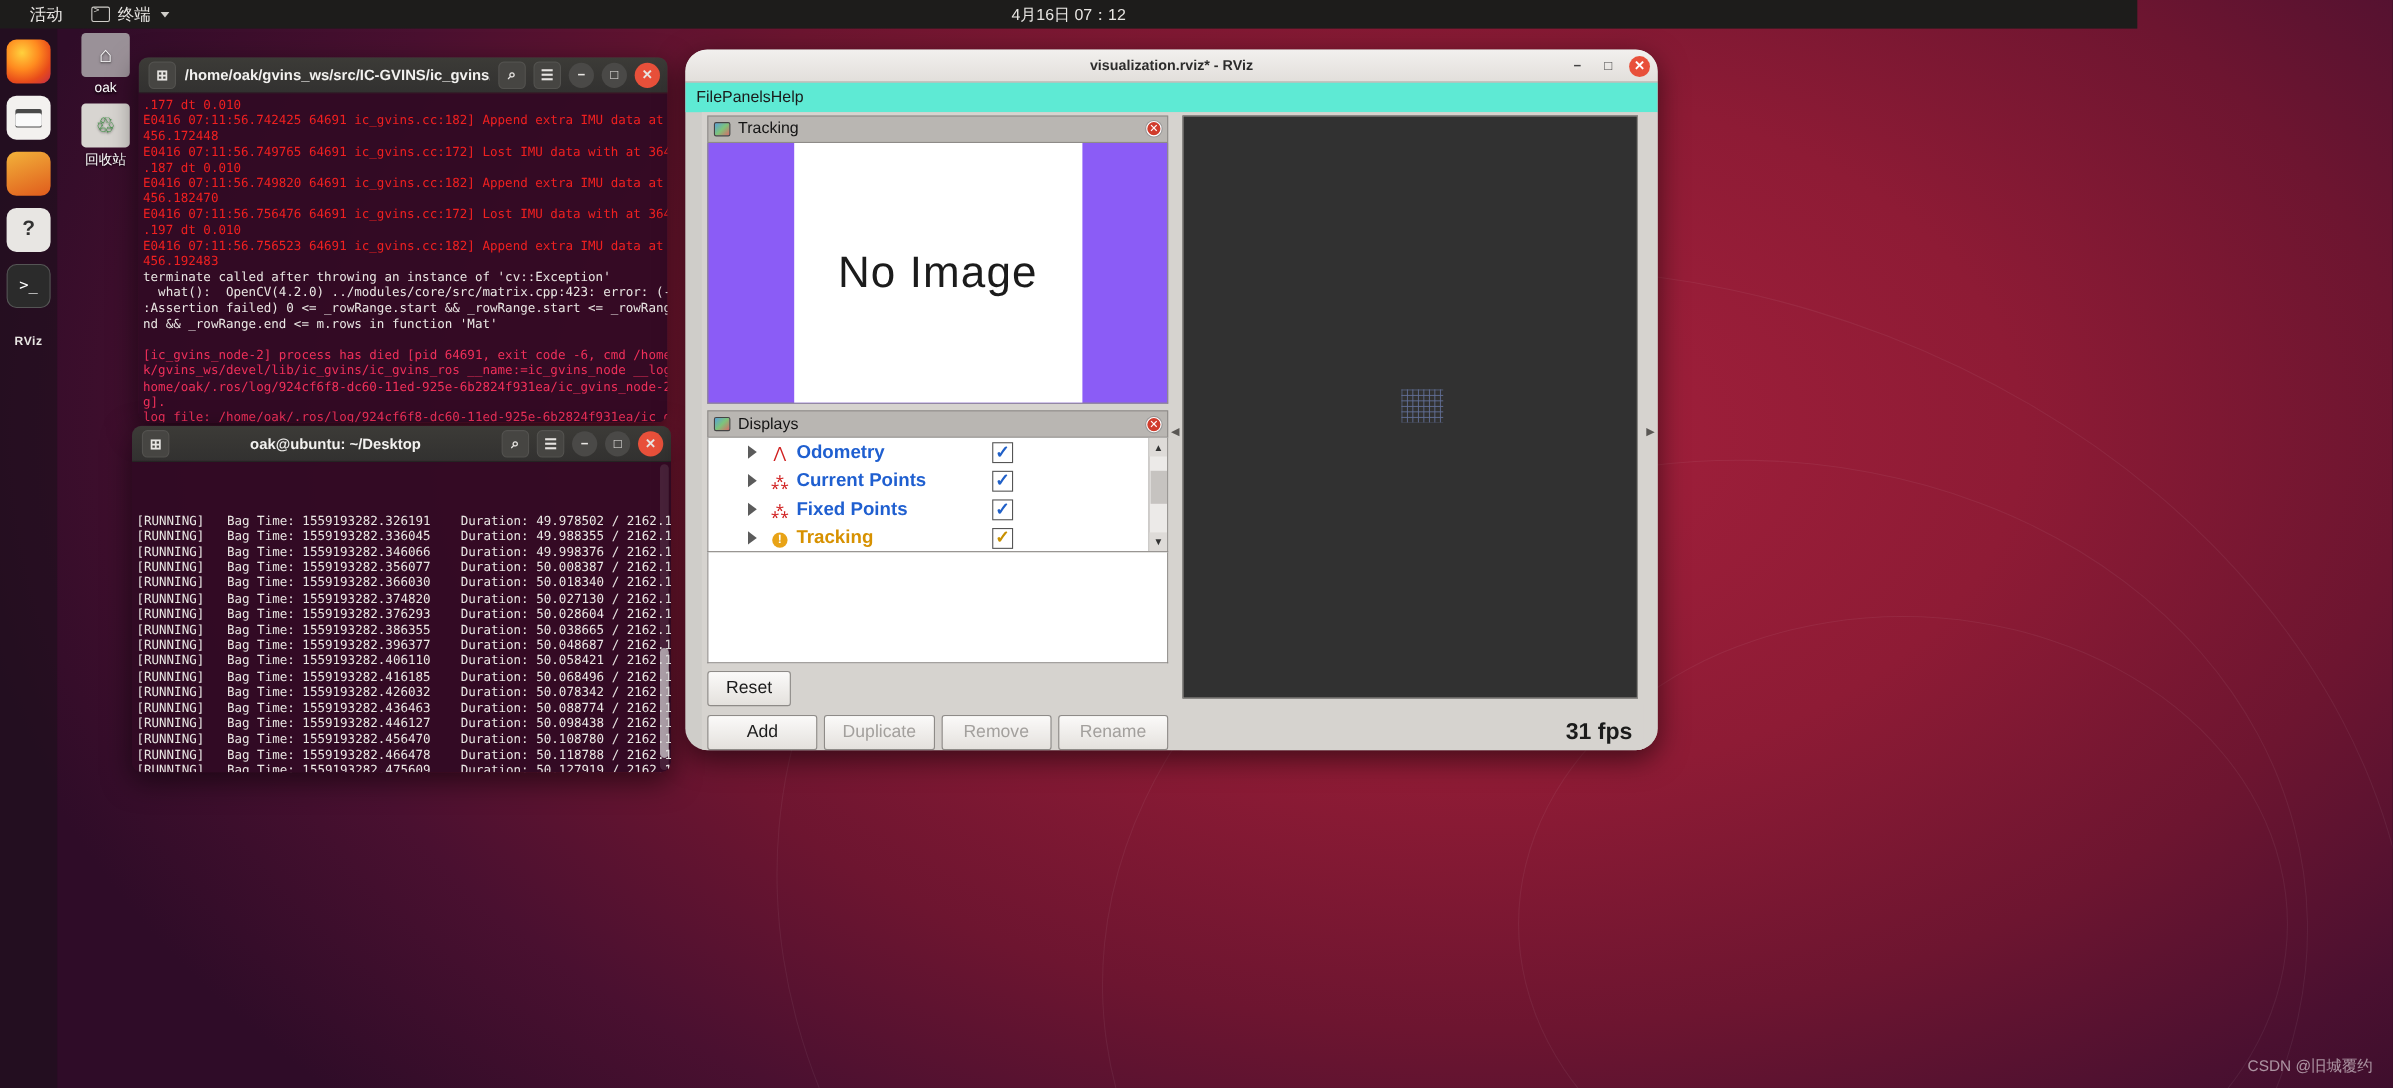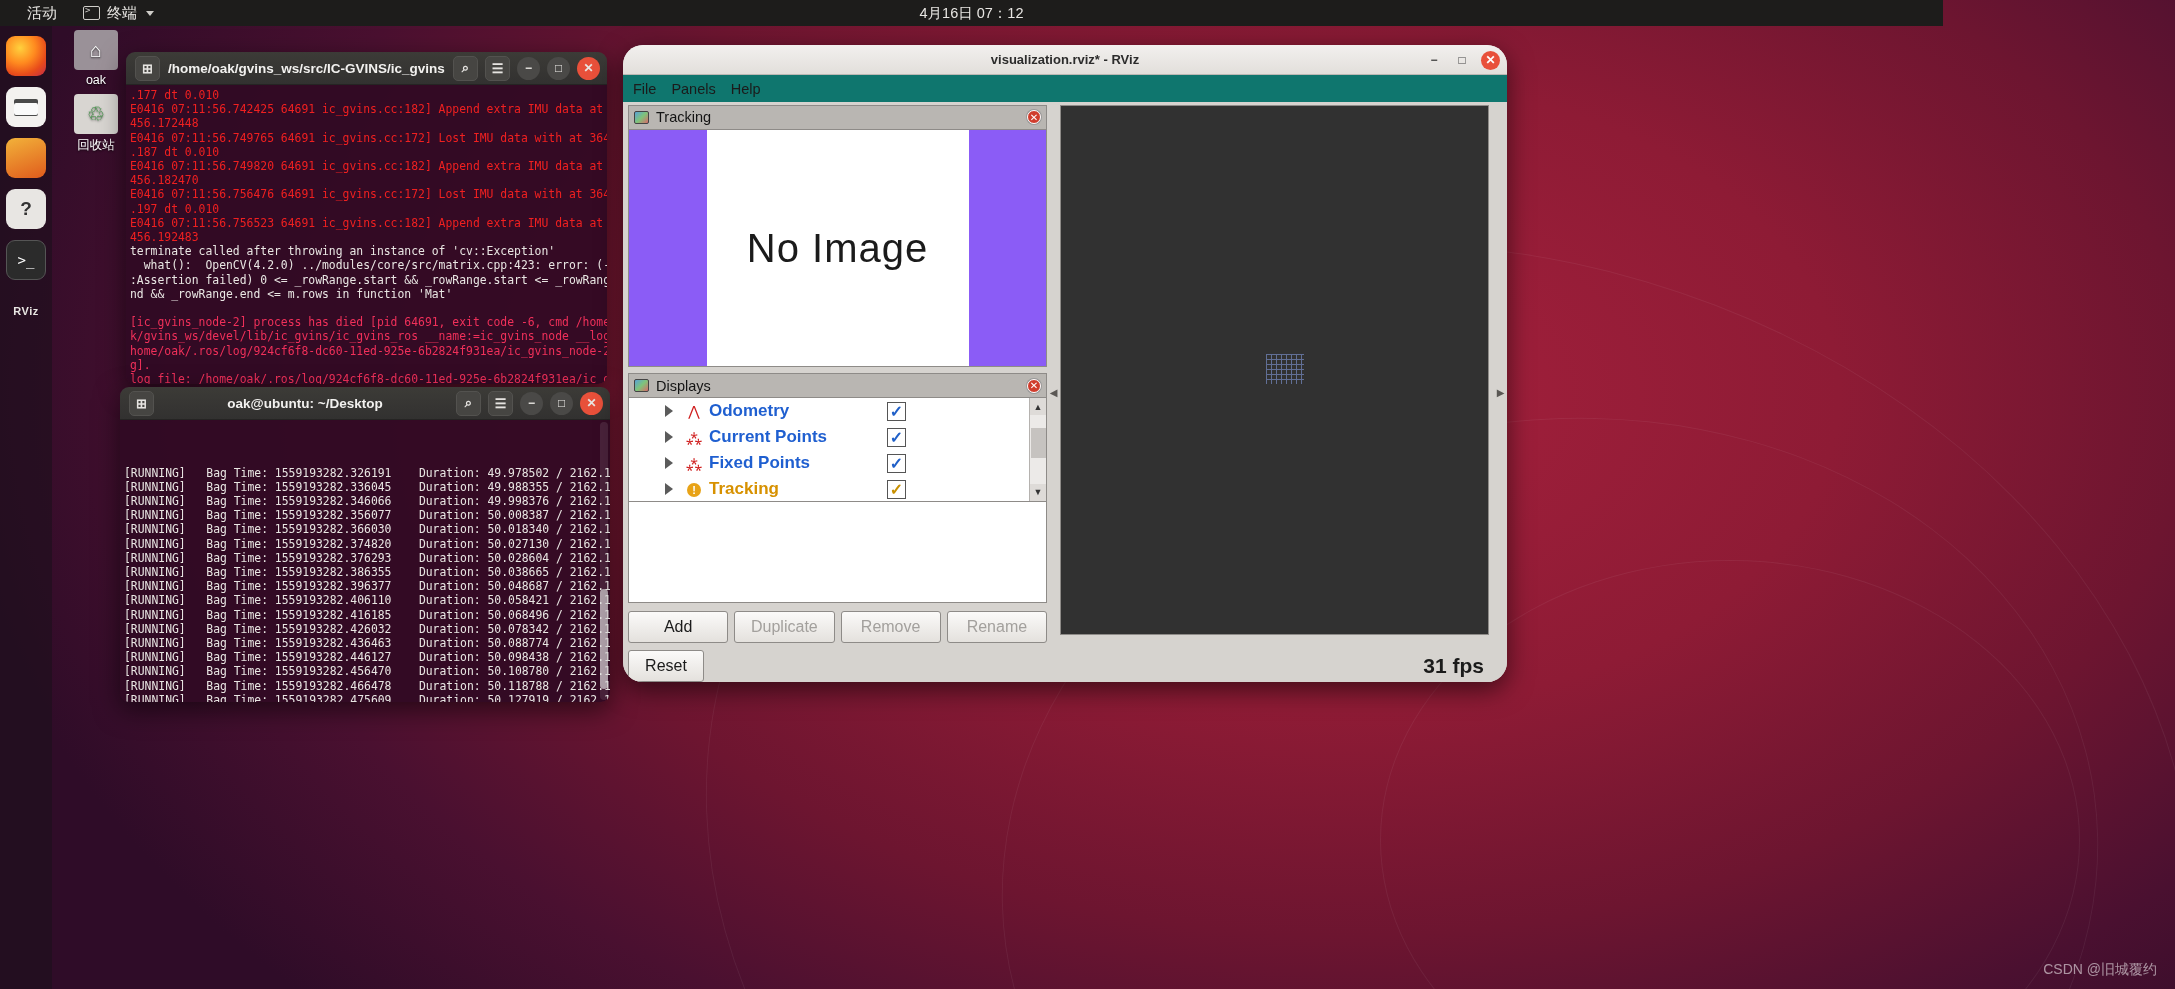--- a/index.html
+++ b/index.html
@@ -121,22 +121,22 @@
   #rviz { left: 623px; top: 45px; width: 884px; height: 637px; background: #cfcdc9; border-radius: 20px; }
   #rviz .rviz-title {
     height: 30px; background: linear-gradient(#f2f0ee,#e2dfdb);
     color: #2c2c2c; font-size: 13px; font-weight:bold;
     display:flex; align-items:center; justify-content:center; position: relative;
     border-bottom: 1px solid #bbb8b4;
   }
   #rviz .rviz-title .rv-btns { position:absolute; right: 7px; top: 0; height: 30px; display:flex; align-items:center; gap:10px; }
   #rviz .rv-b { width: 18px; height: 18px; display:flex;align-items:center;justify-content:center;font-size: 12px; color:#444; }
   #rviz .rv-b.close { background:#e8503a; color:#fff; border-radius:50%; width:19px;height:19px; }
-  .menubar { height: 27px; background: #0f766e; display:flex; align-items:center; padding-left: 10px; gap: 15px; font-size: 14.5px; color:#1b1b1b;}
-  .rviz-main { display: flex; height: 580px; background: #d6d3cf; }
+  .menubar { height: 27px; background: #5eead4; display:flex; align-items:center; padding-left: 10px; gap: 0; font-size: 14.5px; color:#1b1b1b;}
+  .rviz-main { display: flex; height: 580px; background: #d6d3cf; margin-left: 15px; }
   .left-col { width: 424px; padding: 3px 0 0 5px; display:flex; flex-direction:column; }
   .panel-head {
     height: 26px; background: #b9b6b2; border: 1px solid #8e8b88;
     display:flex; align-items:center; gap: 7px; padding: 0 5px;
     font-size: 14.5px; color: #141414; position: relative;
   }
   .panel-head .ph-ico { width: 15px; height: 13px; background: linear-gradient(135deg,#5aa1d8,#7ec47a,#d86a6a); border:1px solid #444; border-radius:2px;}
   .panel-head .ph-close {
     position:absolute; right: 5px; width: 14px;height:14px;border-radius:50%;
     background:#d03c2c; color:#fff; font-size:10px; display:flex;align-items:center;justify-content:center;
@@ -322,29 +322,29 @@
           </div>
           <div class="disp-row warn">
             <span class="tri"></span>
             <span class="ditem-ico"><span style="display:inline-block;width:14px;height:14px;border-radius:50%;background:#e8a317;color:#fff;font-size:11px;line-height:14px;font-weight:bold;">!</span></span>
             <span class="dlabel">Tracking</span>
             <span class="chk">✓</span>
           </div>
         </div>
       <div class="disp-empty"></div>
 
+      <div class="btn-row reset-row">
+        <div class="rbtn reset">Reset</div>
+      </div>
       <div class="btn-row">
         <div class="rbtn">Add</div>
         <div class="rbtn dim">Duplicate</div>
         <div class="rbtn dim">Remove</div>
         <div class="rbtn dim">Rename</div>
       </div>
-      <div class="btn-row reset-row">
-        <div class="rbtn reset">Reset</div>
-      </div>
     </div>
 
     <div class="splitter">◀</div>
 
     <div style="flex:1; display:flex; flex-direction:column;">
       <div class="view3d">
         <div class="grid-dot"></div>
       </div>
       <div class="fps-bar">
         <span class="fps">31 fps</span>

